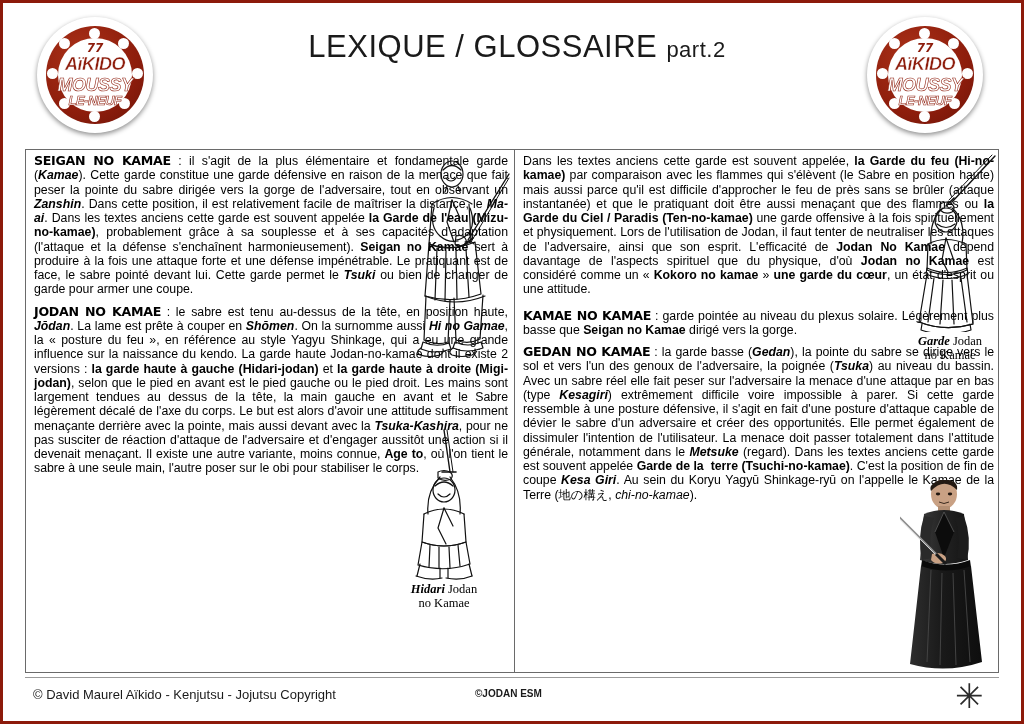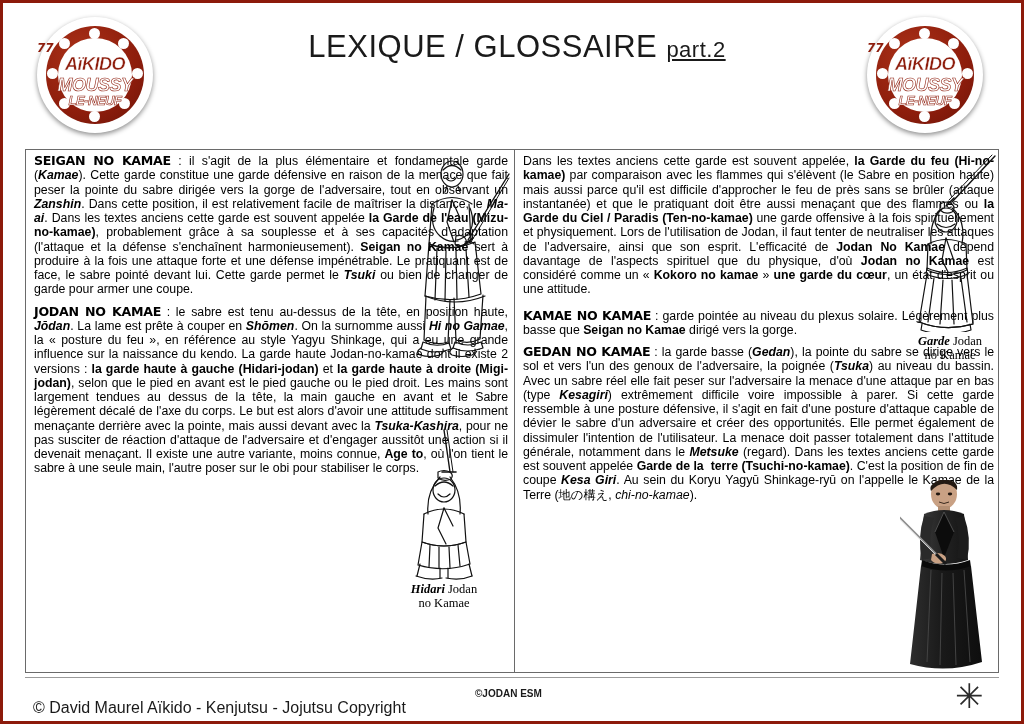--- a/index.html
+++ b/index.html
@@ -62,21 +62,21 @@
   }
   .logo-dot {
     position: absolute;
     width: 11px; height: 11px;
     border-radius: 50%;
     background: #ffffff;
   }
   .logo-num {
     position: absolute;
     top: 4px; left: 0; right: 0;
-    text-align: left;
+    text-align: center;
     font-family: "DejaVu Sans", sans-serif;
     font-weight: bold;
     font-size: 12px;
     color: #8e1d0c;
     letter-spacing: 0px;
     font-style: italic;
   }
   .logo-word {
     position: absolute;
     left: 0; right: 0;
@@ -147,21 +147,20 @@
   #title-line2 {
     margin-top: 6px;
     font-family: "Liberation Sans", sans-serif;
     font-size: 31px;
     color: #1a1a1a;
     letter-spacing: 0.5px;
     white-space: nowrap;
   }
   #title-line2 .part {
     font-size: 22px;
-    text-decoration: underline;
   }
 
   
   #content {
     position: absolute;
     left: 22px;
     top: 146px;
     width: 974px;
     height: 524px;
     box-sizing: border-box;
@@ -216,23 +215,22 @@
     position: absolute;
     left: 22px;
     top: 676px;
     width: 974px;
     height: 40px;
   }
   #copyright {
     position: absolute;
     left: 8px; top: 8px;
     font-family: "Liberation Sans", sans-serif;
-    font-size: 16px;
+    font-size: 13px;
     color: #1a1a1a;
-    margin-top: 12px;
   }
   #copyright2 {
     position: absolute;
     left: 450px; top: 9px;
     font-family: "Liberation Sans", sans-serif;
     font-size: 10px;
     font-weight: bold;
     color: #1a1a1a;
   }
   #star {

